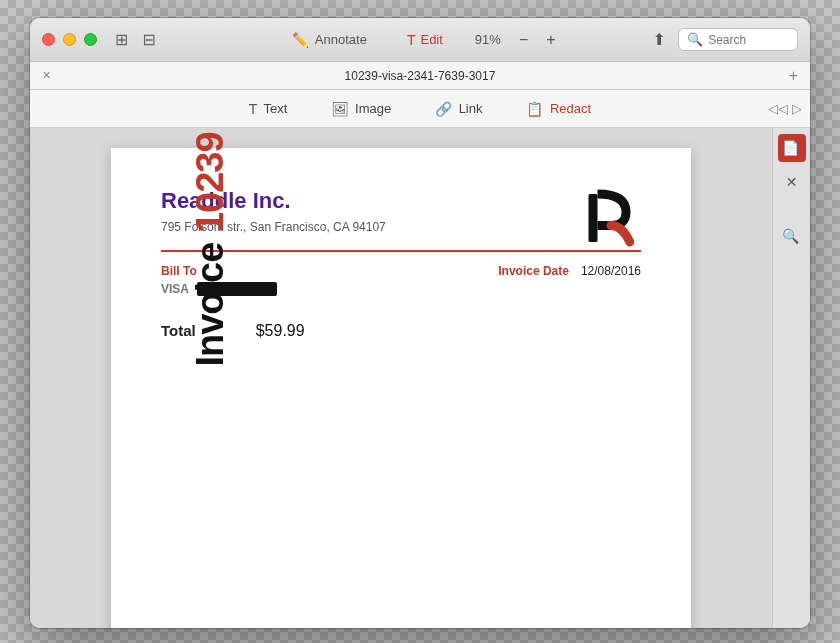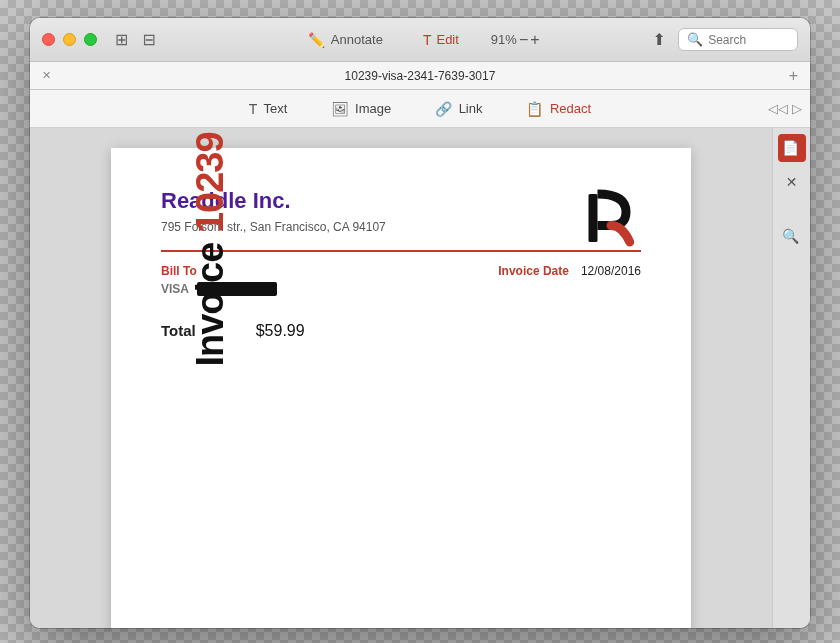--- a/index.html
+++ b/index.html
@@ -88,21 +88,21 @@
       border-radius: 4px;
     }
 
     .toolbar-btn.active {
       color: #c0392b;
     }
 
     .zoom-control {
       display: flex;
       align-items: center;
-      gap: 2px;
+      gap: 18px;
       font-size: 13px;
       color: #555;
     }
 
     .titlebar-right {
       margin-left: auto;
       display: flex;
       align-items: center;
       gap: 12px;
     }

